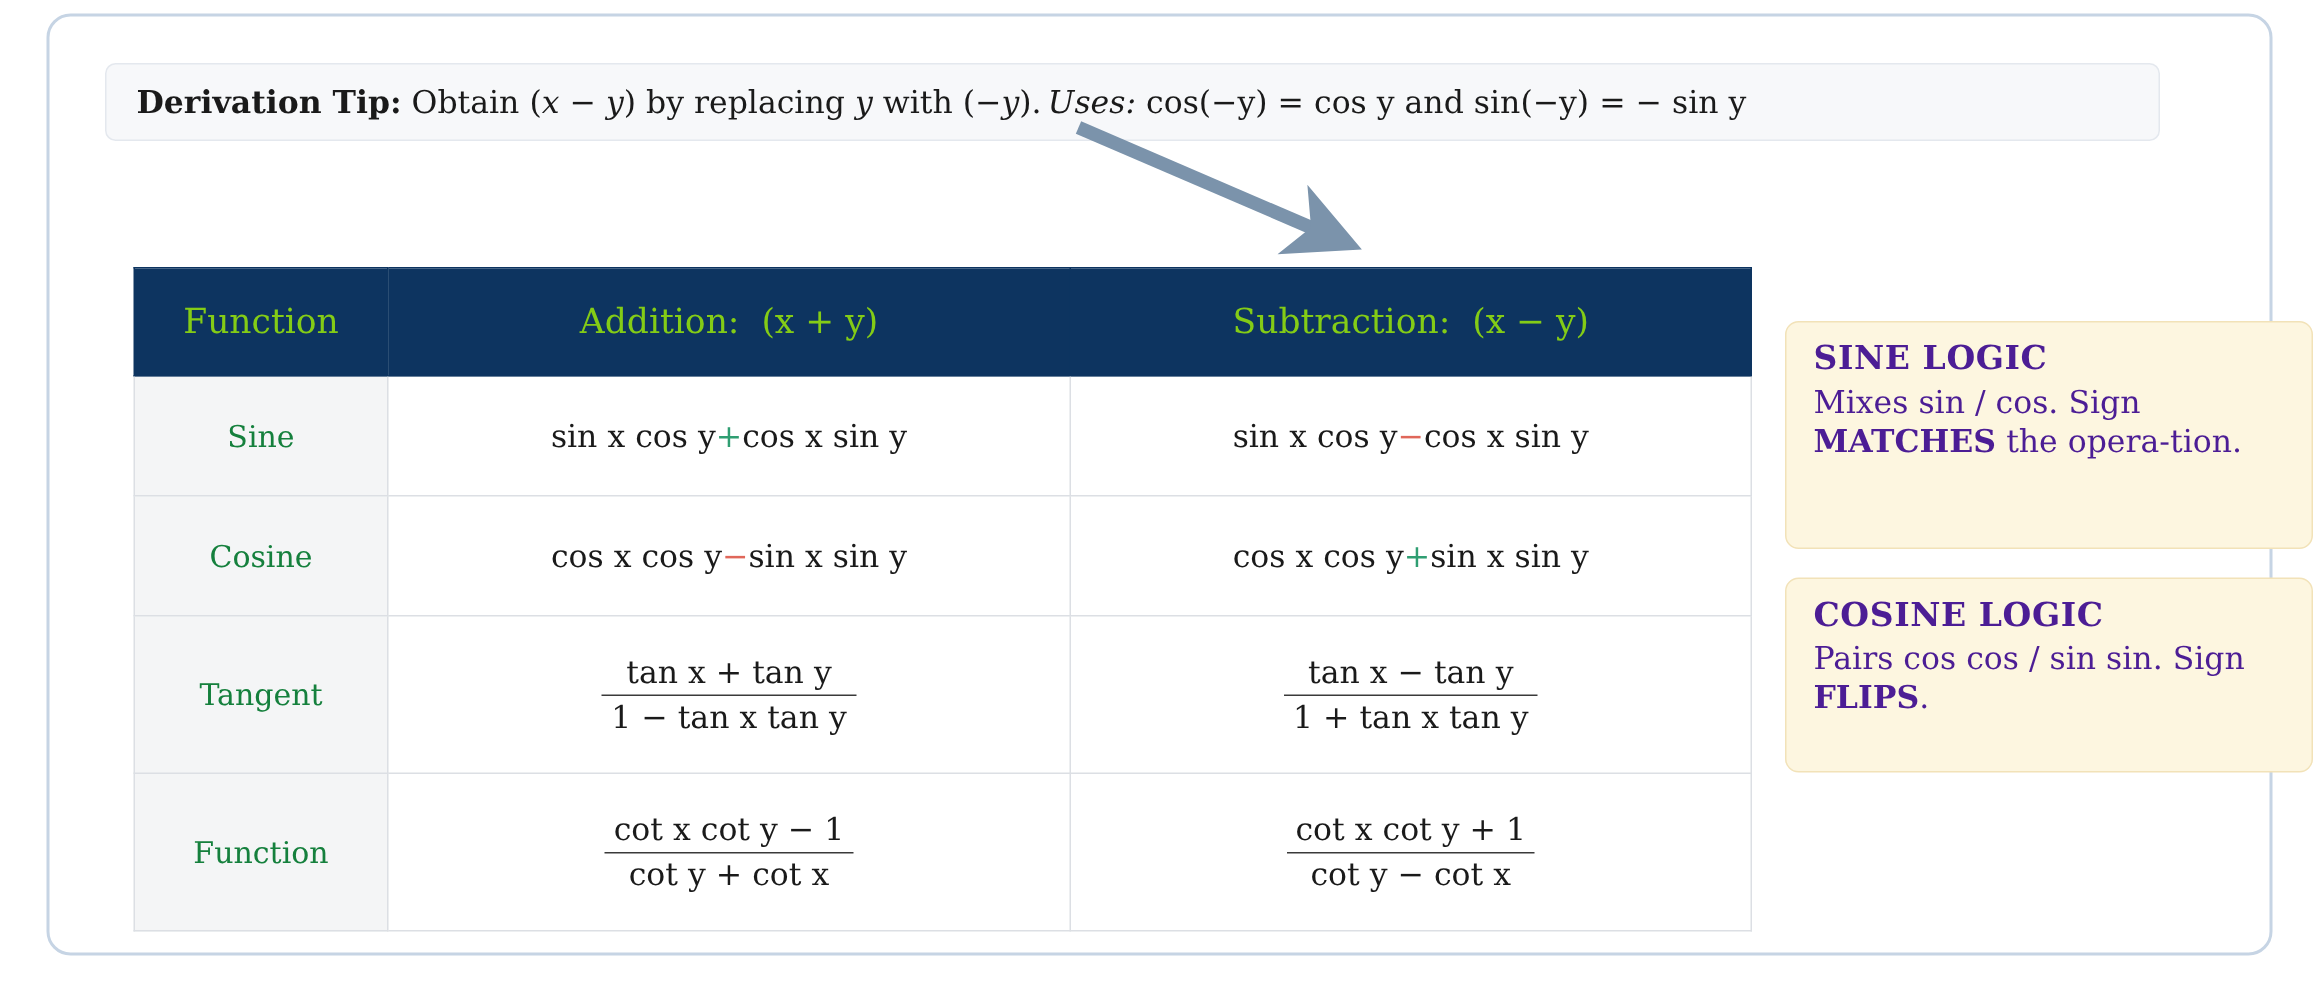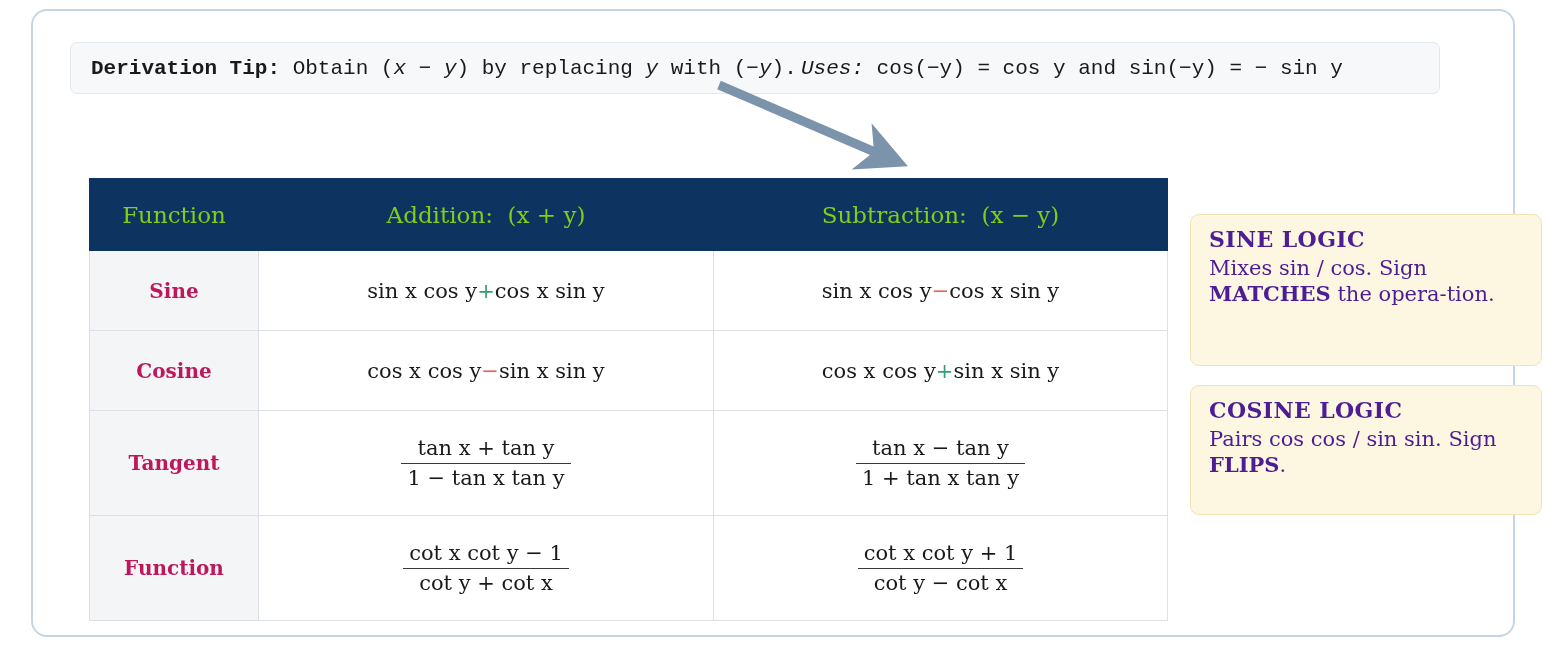--- a/index.html
+++ b/index.html
@@ -27,21 +27,21 @@
     width:1370px;height:52px;
     background:#f7f8fa;
     border:1px solid #e4e8ee;
     border-radius:7px;
     box-sizing:border-box;
     display:flex;align-items:center;
     padding-left:20px;
     white-space:nowrap;
     overflow:hidden;
   }
-  .tip-line{font-size:21px;color:#1a1a1a;line-height:1;font-family:Liberation Mono, monospace;}
+  .tip-line{font-size:21px;color:#1a1a1a;line-height:1;}
   .tip-lead{font-weight:bold;}
   .tip-uses{font-style:italic;}
   .mathi{font-style:italic;}
 
   
   .arrow-svg{position:absolute;left:0;top:0;width:1546px;height:664px;pointer-events:none;}
 
   
   .ident-table{
     position:absolute;left:56px;top:167px;
@@ -67,22 +67,22 @@
   .col-fn{width:169px;}
   .col-add{width:455px;}
   .col-sub{width:454px;}
   .ident-table tbody td{
     background:#ffffff;
     color:#1a1a1a;
     font-size:21px;
   }
   .ident-table tbody td.fn-cell{
     background:#f4f5f6;
-    color:#be185d;
-    font-weight:bold;
+    color:#15803d;
+    font-weight:normal;
     font-size:20px;
   }
   tr.row-short td{height:80px;}
   tr.row-tall td{height:105px;}
 
   .sign-plus{color:#2f9e72;}
   .sign-minus{color:#e0675a;}
 
   
   .frac{display:inline-block;text-align:center;vertical-align:middle;line-height:1.18;}

